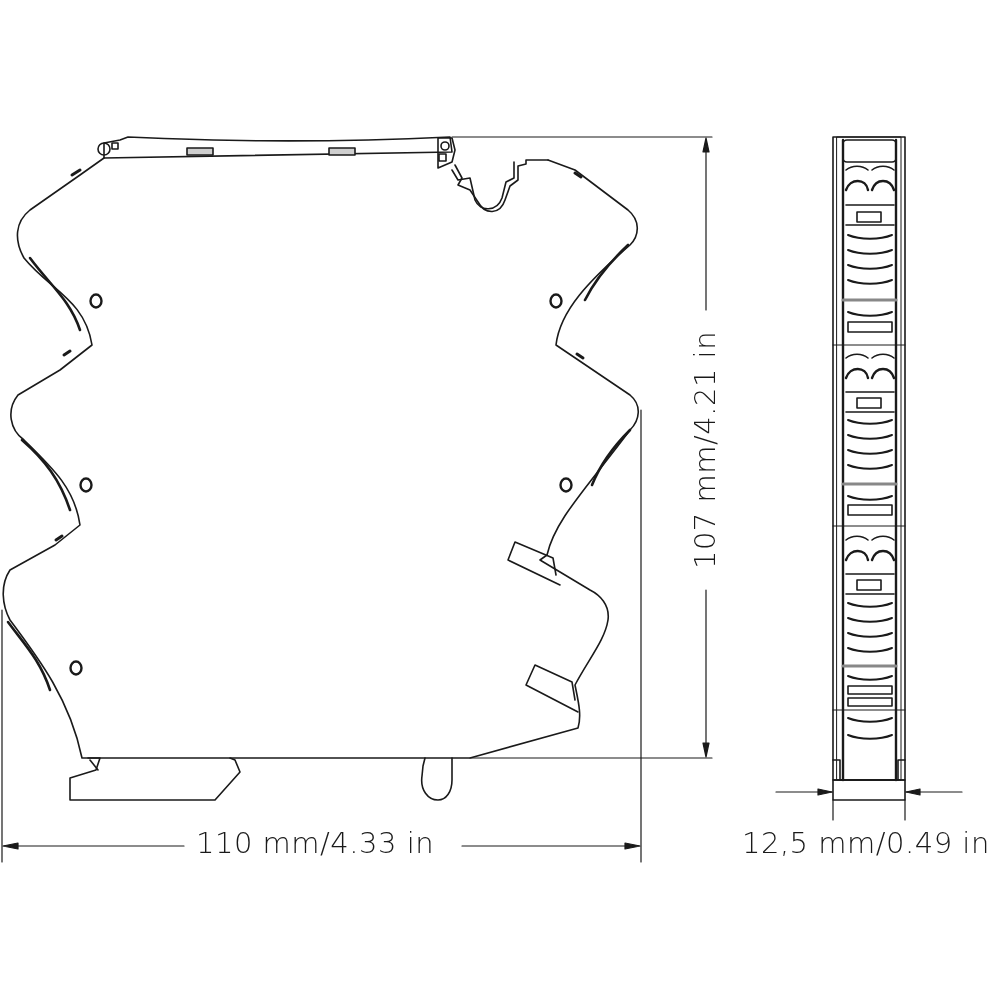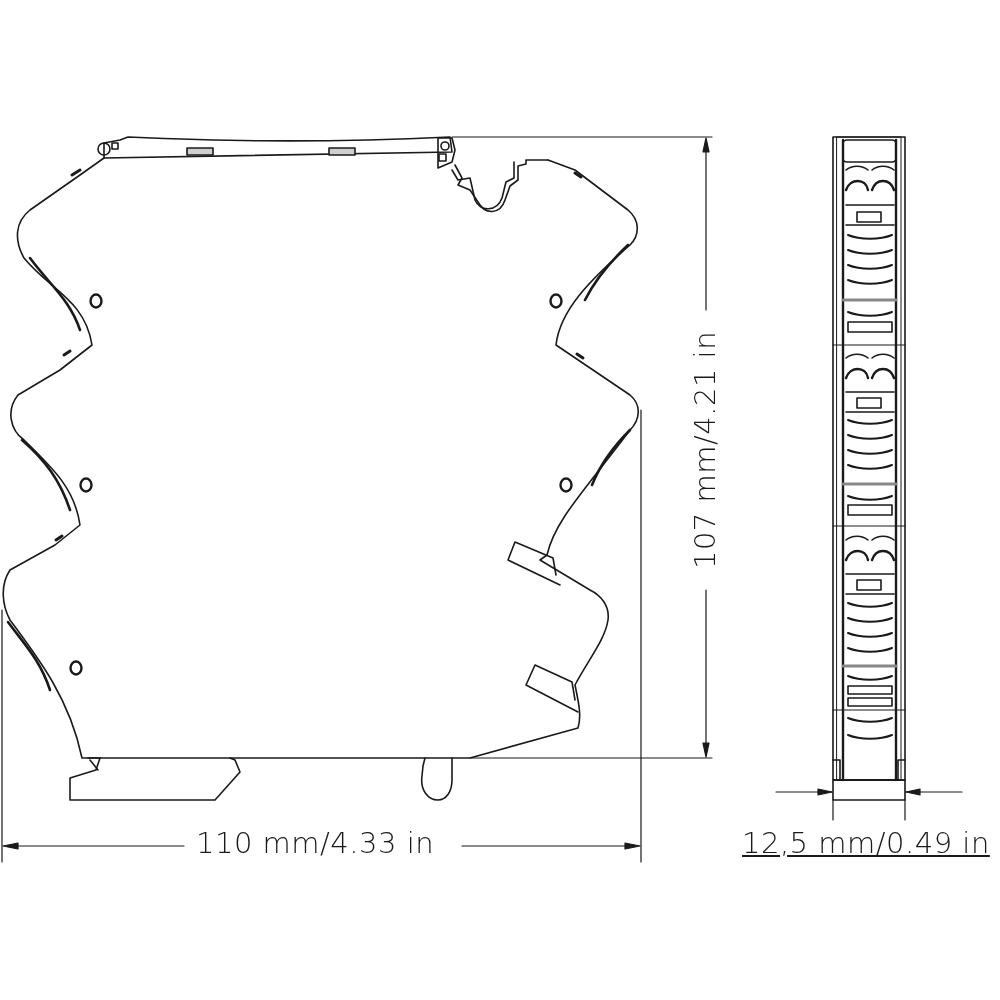--- a/index.html
+++ b/index.html
@@ -1,21 +1,21 @@
 <!DOCTYPE html>
 <html><head>
   <meta charset="utf-8">
   <style>
     html, body { margin: 0; padding: 0; background: #ffffff; }
     body { width: 1000px; height: 1000px; position: relative; overflow: hidden; font-family: "DejaVu Sans", sans-serif; }
     svg { position: absolute; left: 0; top: 0; }
     .dim-label { position: absolute; color: #1a1a1a; font-family: "DejaVu Sans", sans-serif; font-weight: 300; font-size: 29px; white-space: nowrap; letter-spacing: 0.5px; }
     .dim-width { left: 196px; top: 826px; }
     .dim-height { left: 705px; top: 450px; transform: translate(-50%, -50%) rotate(-90deg); transform-origin: center; }
-    .dim-depth { left: 742px; top: 826px; text-decoration: underline; }
+    .dim-depth { left: 742px; top: 826px; }
   </style>
 </head>
 <body>
 
 <svg width="1000" height="1000" viewBox="0 0 1000 1000" xmlns="http://www.w3.org/2000/svg">
   <g fill="none" stroke="#1a1a1a" stroke-width="1.6" stroke-linejoin="round" stroke-linecap="round">
 
     <g>
 
       <path d="M104 143 L120 140 L128 137 C200 140 300 144 450 137 L452 152 L104 158 Z"></path>

